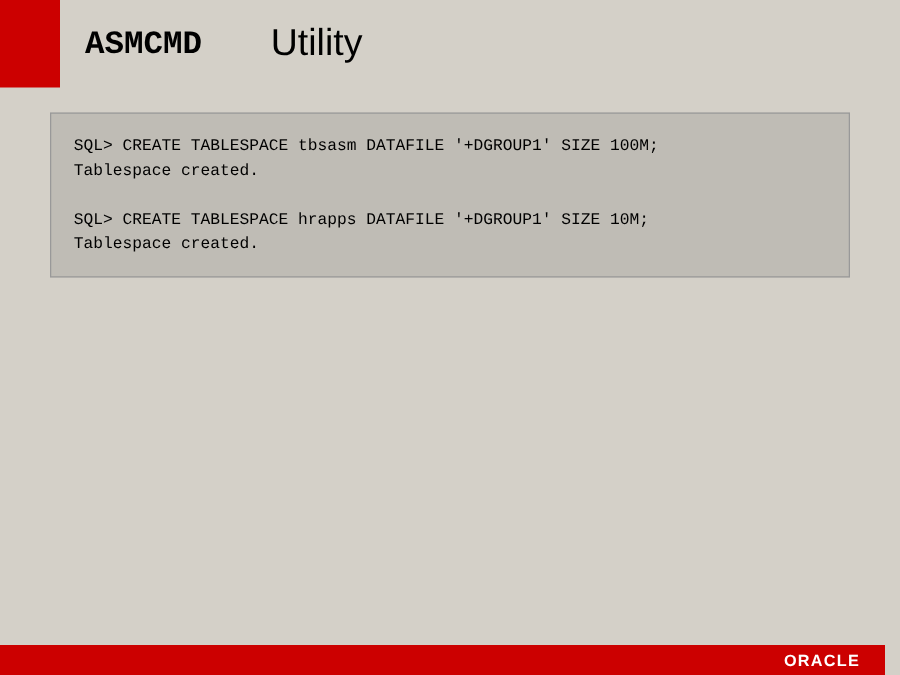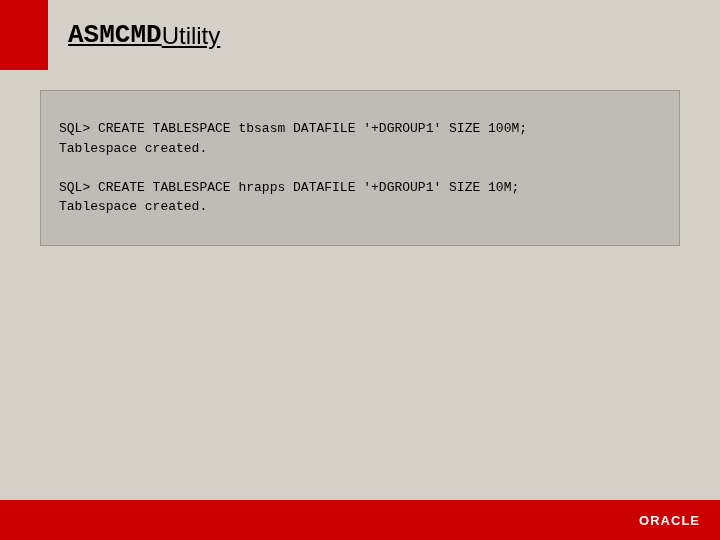--- a/index.html
+++ b/index.html
@@ -28,66 +28,66 @@
     .red-square {
       width: 48px;
       height: 70px;
       background-color: #cc0000;
       flex-shrink: 0;
     }
 
     .title-area {
       padding-left: 20px;
       display: flex;
-      align-items: flex-end;
-      gap: 0;
-      text-decoration: underline;
+      align-items: center;
+      gap: 19px;
     }
 
     .title-asmcmd {
       font-family: 'Courier New', Courier, monospace;
       font-size: 26px;
       font-weight: bold;
       color: #000;
     }
 
     .title-utility {
       font-family: Arial, sans-serif;
-      font-size: 24px;
+      font-size: 30px;
       font-weight: normal;
       color: #000;
+      margin-left: 36px;
     }
 
     .content-area {
       padding: 20px 40px;
     }
 
     .code-box {
       background-color: #bfbcb5;
       border: 1px solid #999;
-      padding: 28px 18px;
+      padding: 16px 18px;
       margin-bottom: 20px;
       font-family: 'Courier New', Courier, monospace;
       font-size: 13px;
       color: #000;
       line-height: 1.5;
     }
 
     .code-box pre {
       white-space: pre-wrap;
       font-family: 'Courier New', Courier, monospace;
       font-size: 13px;
     }
 
     .footer {
       position: absolute;
       bottom: 0;
       left: 0;
-      right: 0;
-      height: 40px;
+      right: 12px;
+      height: 24px;
       background-color: #cc0000;
       display: flex;
       align-items: center;
       justify-content: flex-end;
       padding-right: 20px;
     }
 
     .footer-logo {
       font-family: Arial, sans-serif;
       font-size: 13px;

